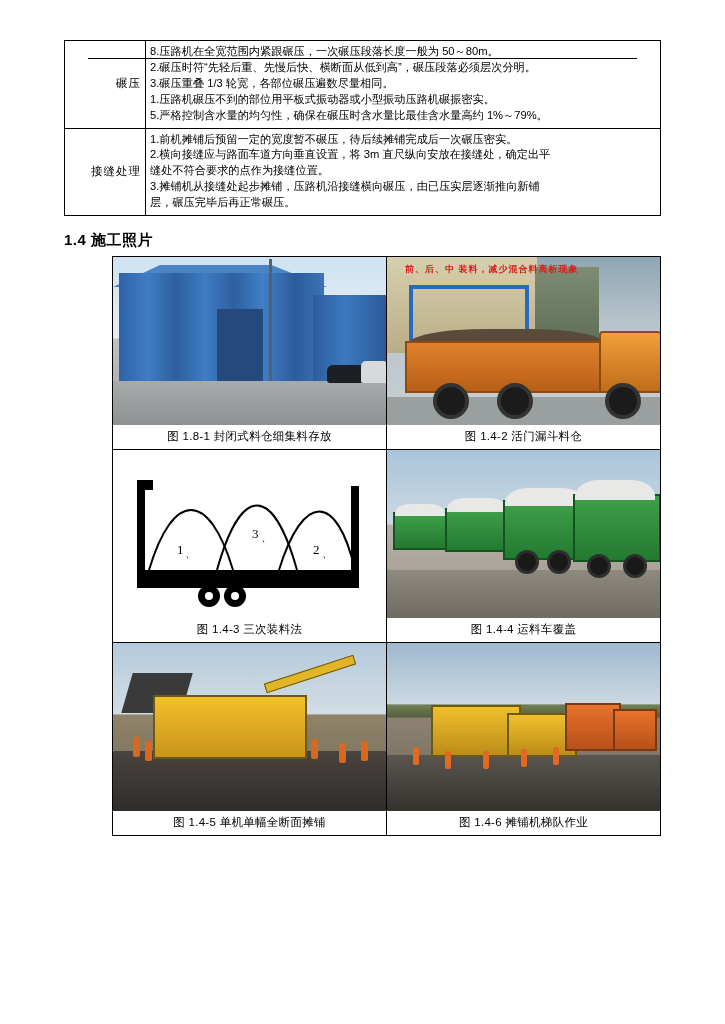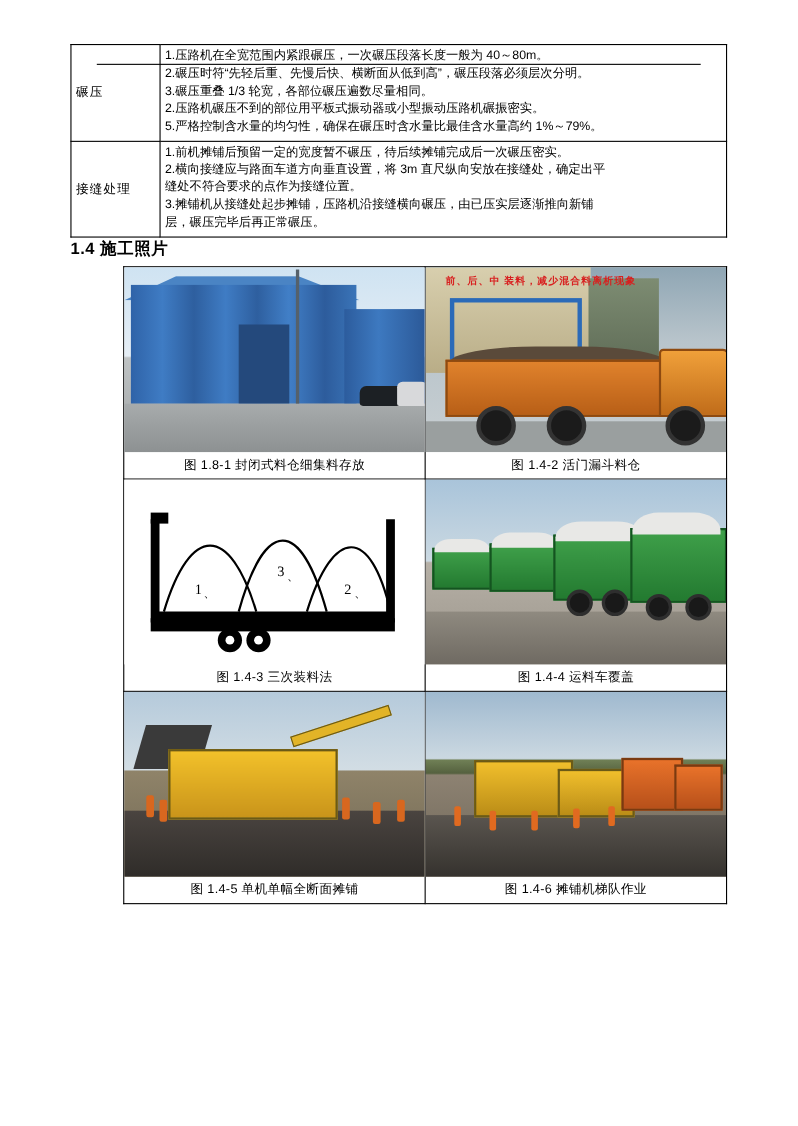--- a/index.html
+++ b/index.html
@@ -37,36 +37,36 @@
     border-collapse: collapse;
     table-layout: fixed;
   }
   .tbl td {
     border: 1px solid #000;
     vertical-align: middle;
     padding: 3px 4px 4px 4px;
   }
   .col-label {
     width: 72px;
-    text-align: left;
+    text-align: right;
     font-size: 11.5px;
     font-family: "Liberation Sans", "DejaVu Sans", sans-serif;
     letter-spacing: 1px;
   }
   .col-body {
     font-size: 11.2px;
     line-height: 1.42;
     font-family: "Liberation Sans", "DejaVu Sans", sans-serif;
   }
   .col-body div {
     white-space: nowrap;
   }
   
   .sec-heading {
-    margin: 1px 0 6px 0;
+    margin: 15px 0 6px 0;
     font-size: 15px;
     font-weight: bold;
     font-family: "Liberation Sans", "DejaVu Sans", sans-serif;
     letter-spacing: 0.5px;
   }
   
   .grid {
     width: 549px;
     margin-left: 48px;
     border-collapse: collapse;
@@ -238,24 +238,24 @@
 
 <div class="page">
 
   <div class="top-rule"></div>
 
   <table class="tbl">
     <tbody>
     <tr>
       <td class="col-label">碾压</td>
       <td class="col-body">
-        <div>1.压路机在全宽范围内紧跟碾压，一次碾压段落长度一般为 40～80m。</div>
+        <div>8.压路机在全宽范围内紧跟碾压，一次碾压段落长度一般为 50～80m。</div>
         <div>2.碾压时符“先轻后重、先慢后快、横断面从低到高”，碾压段落必须层次分明。</div>
         <div>3.碾压重叠 1/3 轮宽，各部位碾压遍数尽量相同。</div>
-        <div>2.压路机碾压不到的部位用平板式振动器或小型振动压路机碾振密实。</div>
+        <div>1.压路机碾压不到的部位用平板式振动器或小型振动压路机碾振密实。</div>
         <div>5.严格控制含水量的均匀性，确保在碾压时含水量比最佳含水量高约 1%～79%。</div>
       </td>
     </tr>
     <tr>
       <td class="col-label">接缝处理</td>
       <td class="col-body">
         <div>1.前机摊铺后预留一定的宽度暂不碾压，待后续摊铺完成后一次碾压密实。</div>
         <div>2.横向接缝应与路面车道方向垂直设置，将 3m 直尺纵向安放在接缝处，确定出平</div>
         <div>缝处不符合要求的点作为接缝位置。</div>
         <div>3.摊铺机从接缝处起步摊铺，压路机沿接缝横向碾压，由已压实层逐渐推向新铺</div>

